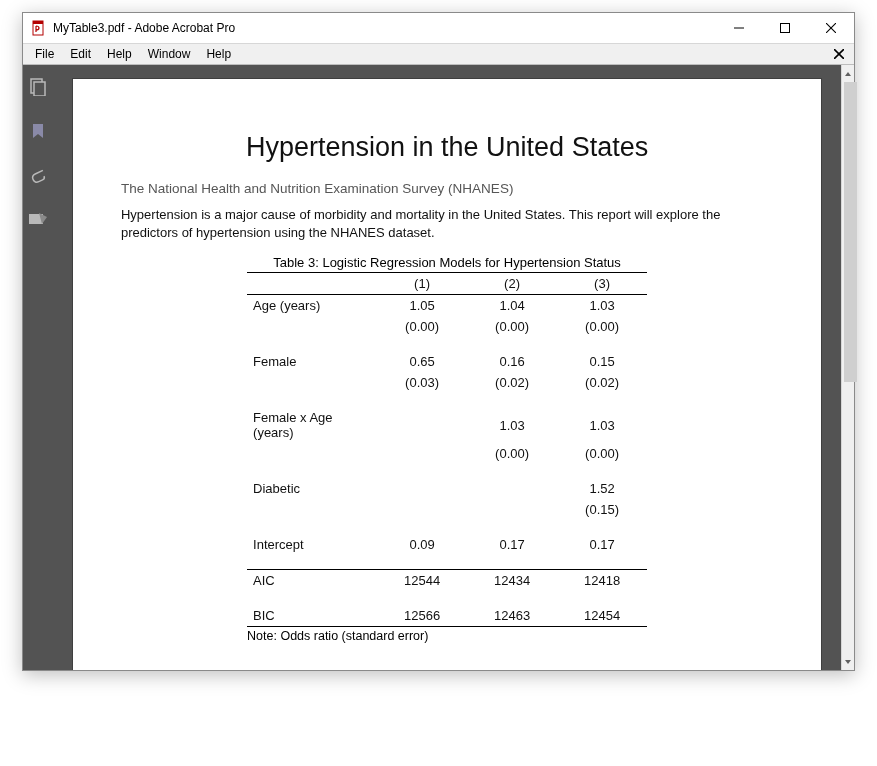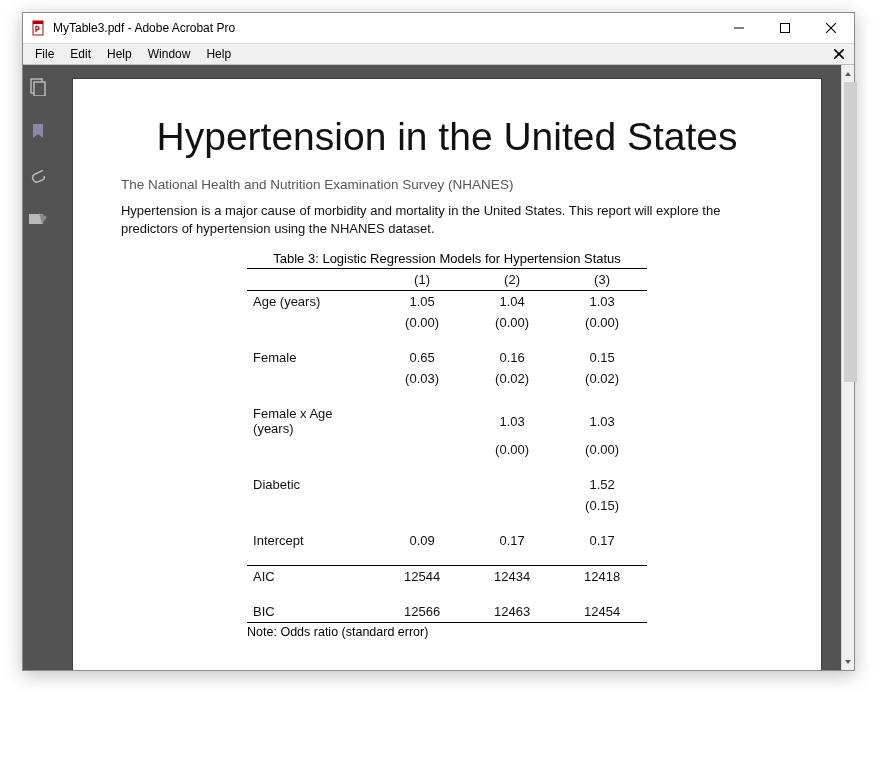--- a/index.html
+++ b/index.html
@@ -114,23 +114,23 @@
     height: 100%;
     box-shadow: 0 0 0 1px #3f3f3f;
     padding: 28px 48px 0 48px;
     font-family: Arial, sans-serif;
     color: #000;
     overflow: hidden;
   }
   .page h1 {
     font-family: "Segoe UI Light", "Segoe UI", Arial, sans-serif;
     font-weight: 300;
-    font-size: 39px;
+    font-size: 27px;
     text-align: center;
-    margin: 8px 0 18px 0;
+    margin: 25px 0 18px 0;
     color: #111;
   }
   .page .subtitle {
     font-family: "Segoe UI", Arial, sans-serif;
     font-size: 13.5px;
     color: #565656;
     margin: 0 0 10px 0;
   }
   .page .body-text {
     font-size: 13px;

